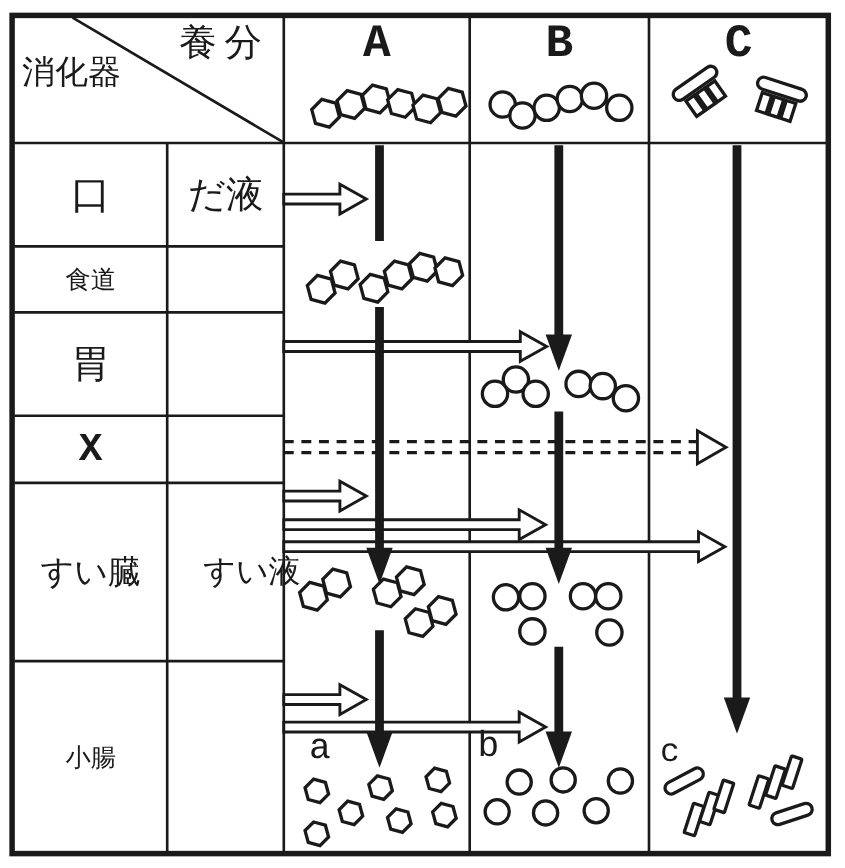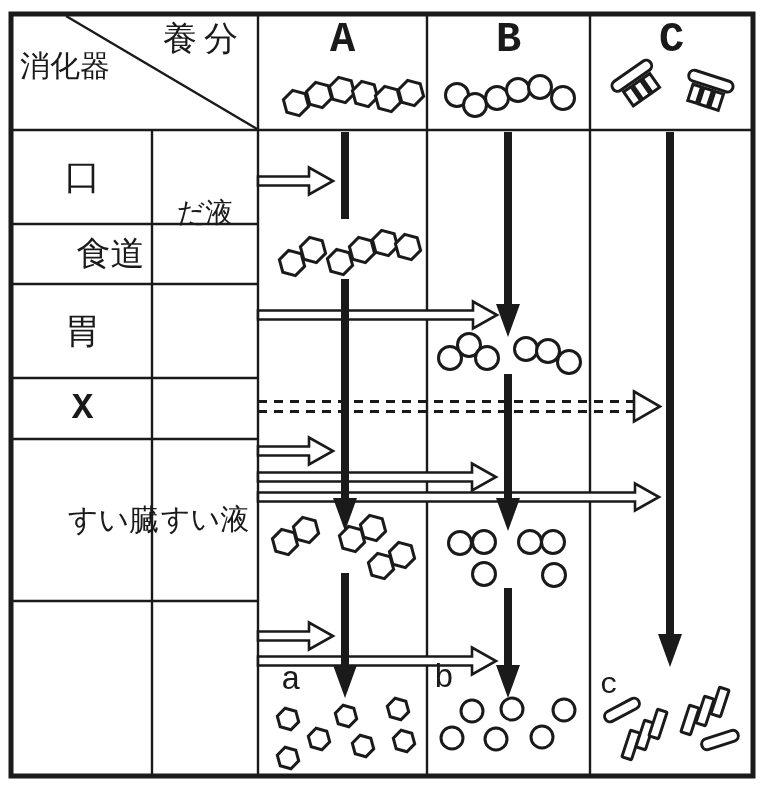--- a/index.html
+++ b/index.html
@@ -14,22 +14,22 @@
          white-space:nowrap; color:var(--ink); }
   .corner-nutrient { left:150px; top:18px; width:108px; height:42px; font-size:34px; letter-spacing:7px; }
   .corner-organ   { left:20px; top:50px; width:160px; height:80px; font-size:30px; line-height:37px;
                     flex-direction:row; align-items:flex-start; justify-content:flex-start; display:flex; position:absolute;}
   .colhead { top:16px; height:48px; font-size:42px; font-weight:700; }
   .colA { left:258px; width:169px; } .colB { left:427px; width:163px; } .colC { left:590px; width:163px; }
   .organ { left:13px; width:139px; }
   .juice { left:152px; width:106px; }
   .r0 { top:130px; height:94px; } .r1 { top:224px; height:60px; } .r2 { top:284px; height:94px; }
   .r3 { top:378px; height:61px; } .r4 { top:439px; height:162px; } .r5 { top:601px; height:174px; }
-  .f36 { font-size:36px; } .f34 { font-size:34px;padding-left:28px; } .f32 { font-size:28px;margin-top:36px; }
-  .f30 { font-size:30px;padding-left:31px; } .f29 { font-size:29px; }
+  .f36 { font-size:36px; } .f34 { font-size:23px; } .f32 { font-size:34px; }
+  .f30 { font-size:30px; } .f29 { font-size:29px;padding-left:24px; }
   .bold { font-weight:700; }
   .prod { position:absolute; font-size:33px; color:var(--ink); }
   .pa { left:281px; top:662px; } .pb { left:434px; top:660px; } .pc { left:600px; top:668px; font-size:30px; }
 
   
   .thin  { stroke:var(--ink); stroke-width:2.4; fill:none; }
   .bord  { stroke:var(--ink); stroke-width:5;   fill:none; }
   .thick { stroke:var(--ink); stroke-width:8;   fill:none; }
   .head  { fill:var(--ink); stroke:none; }
   .holo  { fill:var(--paper); stroke:var(--ink); stroke-width:2.6; stroke-linejoin:miter; }
@@ -196,20 +196,21 @@
   </div>
   <div class="lbl colhead colA">A</div>
   <div class="lbl colhead colB">B</div>
   <div class="lbl colhead colC">C</div>
 
   <div class="lbl organ r0 f36">口</div>
   <div class="lbl organ r1 f34">食道</div>
   <div class="lbl organ r2 f36">胃</div>
   <div class="lbl organ r3 f36 bold">X</div>
   <div class="lbl organ r4 f30">すい臓</div>
+  <div class="lbl organ r5 f34">小腸</div>
 
   <div class="lbl juice r0 f32">だ液</div>
   <div class="lbl juice r1 f32"></div>
   <div class="lbl juice r3 f32"></div>
   <div class="lbl juice r4 f29">すい液</div>
   <div class="lbl juice r5 f32"></div>
 
   <div class="prod pa">a</div>
   <div class="prod pb">b</div>
   <div class="prod pc">c</div>

